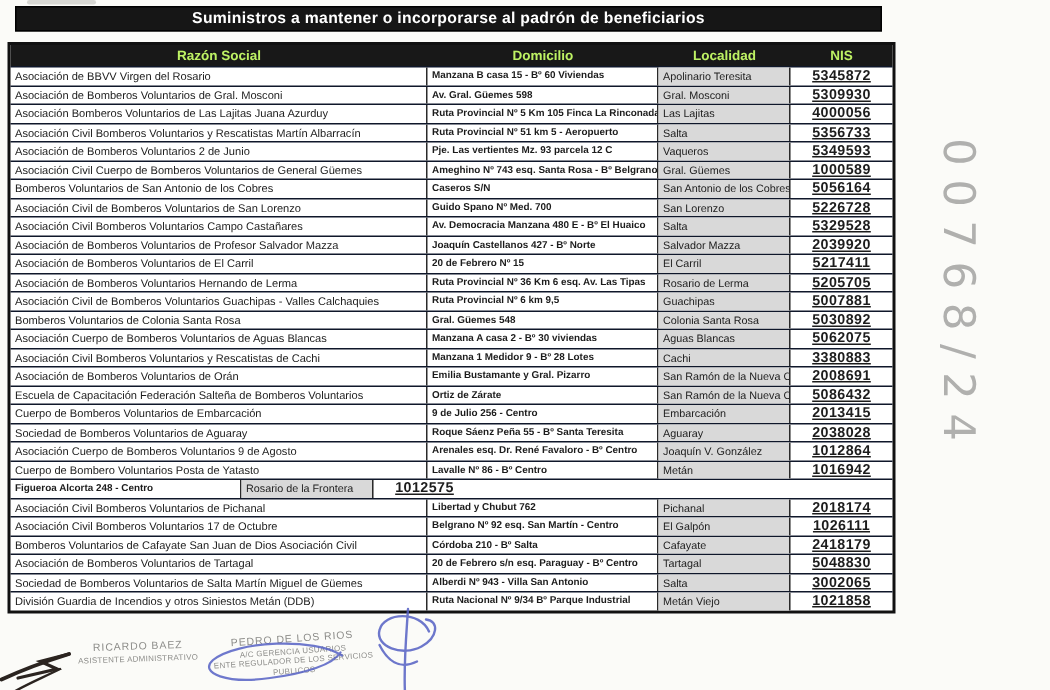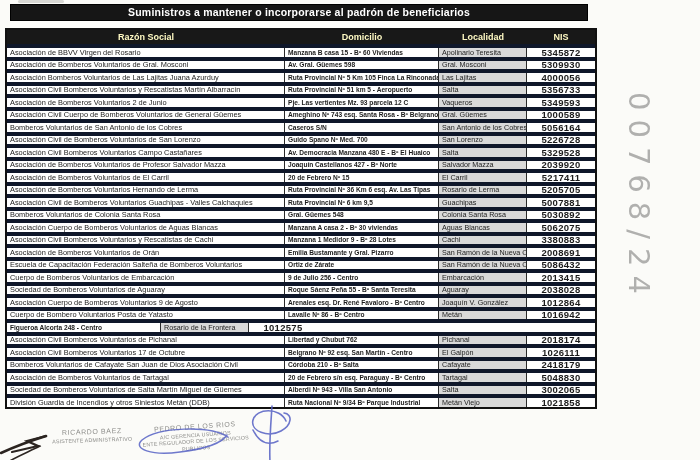--- a/index.html
+++ b/index.html
@@ -11,39 +11,39 @@
   .title-bar {
     position:absolute; left:10px; top:4px; width:576px; height:15px;
     background:#161616; color:#ffffff; border:1px solid #000;
     font-size:10.5px; font-weight:bold; text-align:center; line-height:15px;
     letter-spacing:0.2px;
   }
   .doc-table {
     position:absolute; left:5px; top:28px; width:588px;
     border:2px solid #111; background:#ffffff;
   }
-  .thead { display:flex; background:#181818; color:#fef9c3; height:14px; }
+  .thead { display:flex; background:#181818; color:#bef264; height:14px; }
   .hcell {
     box-sizing:border-box; font-size:9px; font-weight:bold;
     text-align:center; line-height:14px; overflow:hidden; white-space:nowrap;
   }
   .w-razon { width:278px; }
   .w-dom   { width:154px; }
   .w-loc   { width:88px;  }
   .w-nis   { width:68px;  }
   .tbody { }
-  .trow { display:flex; height:12.5px; border-top:4px solid #0f172a; box-sizing:border-box; }
+  .trow { display:flex; height:12.5px; border-top:1px solid #0f172a; box-sizing:border-box; }
   .cell {
     box-sizing:border-box; display:flex; align-items:center;
     overflow:hidden; white-space:nowrap; padding:0 3px;
   }
   .c-razon { width:278px; font-size:7.4px; border-right:1px solid #2a2a2a; }
   .c-dom   { width:154px; font-size:6.6px; font-weight:bold; border-right:1px solid #2a2a2a; }
   .c-loc   { width:88px;  font-size:7.2px; background:#d9d9d9; border-right:1px solid #2a2a2a; }
-  .c-nis   { width:68px;  font-size:9.5px; font-weight:bold; justify-content:center; letter-spacing:0.3px; }
+  .c-nis   { width:68px;  font-size:9.5px; font-weight:bold; justify-content:center; letter-spacing:0.3px;text-decoration:underline; }
   .margin-note {
     position:absolute; left:622px; top:92px; height:250px;
     writing-mode:vertical-rl; font-size:29px; color:#a3a3a2;
     letter-spacing:9px; font-family:"DejaVu Sans", sans-serif; opacity:0.85;
   }
   .stamp { position:absolute; color:#8d8d8a; text-align:center; line-height:1.25; }
   .stamp-left { left:32px; top:428px; width:120px; transform:rotate(-2deg); }
   .stamp-center { left:128px; top:423px; width:135px; transform:rotate(-4deg); }
   .stamp .name { font-size:7px; letter-spacing:0.6px; }
   .stamp .role { font-size:5.3px; letter-spacing:0.2px; }

